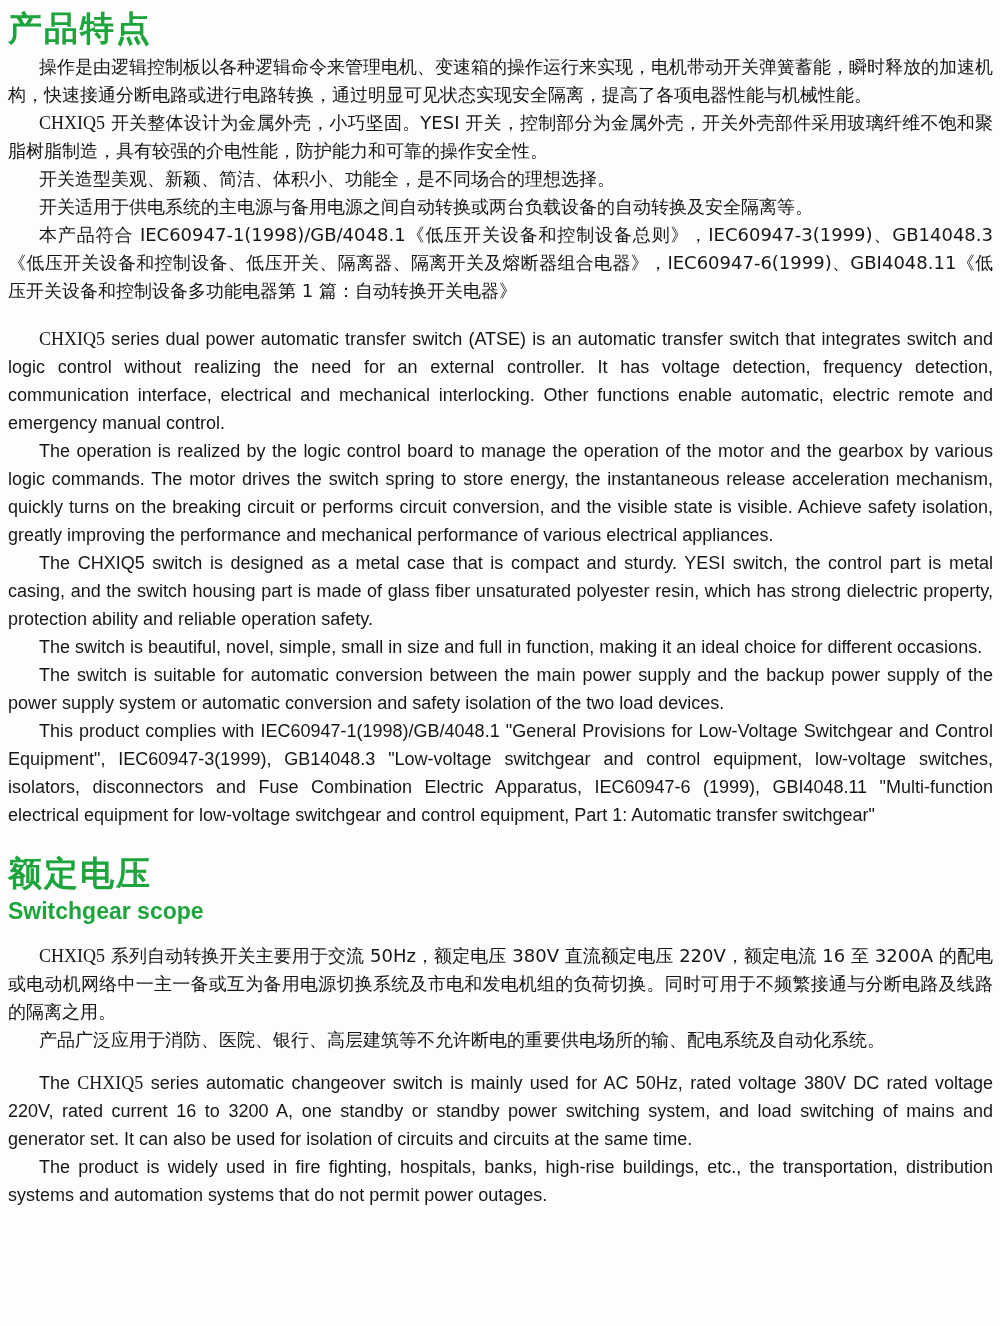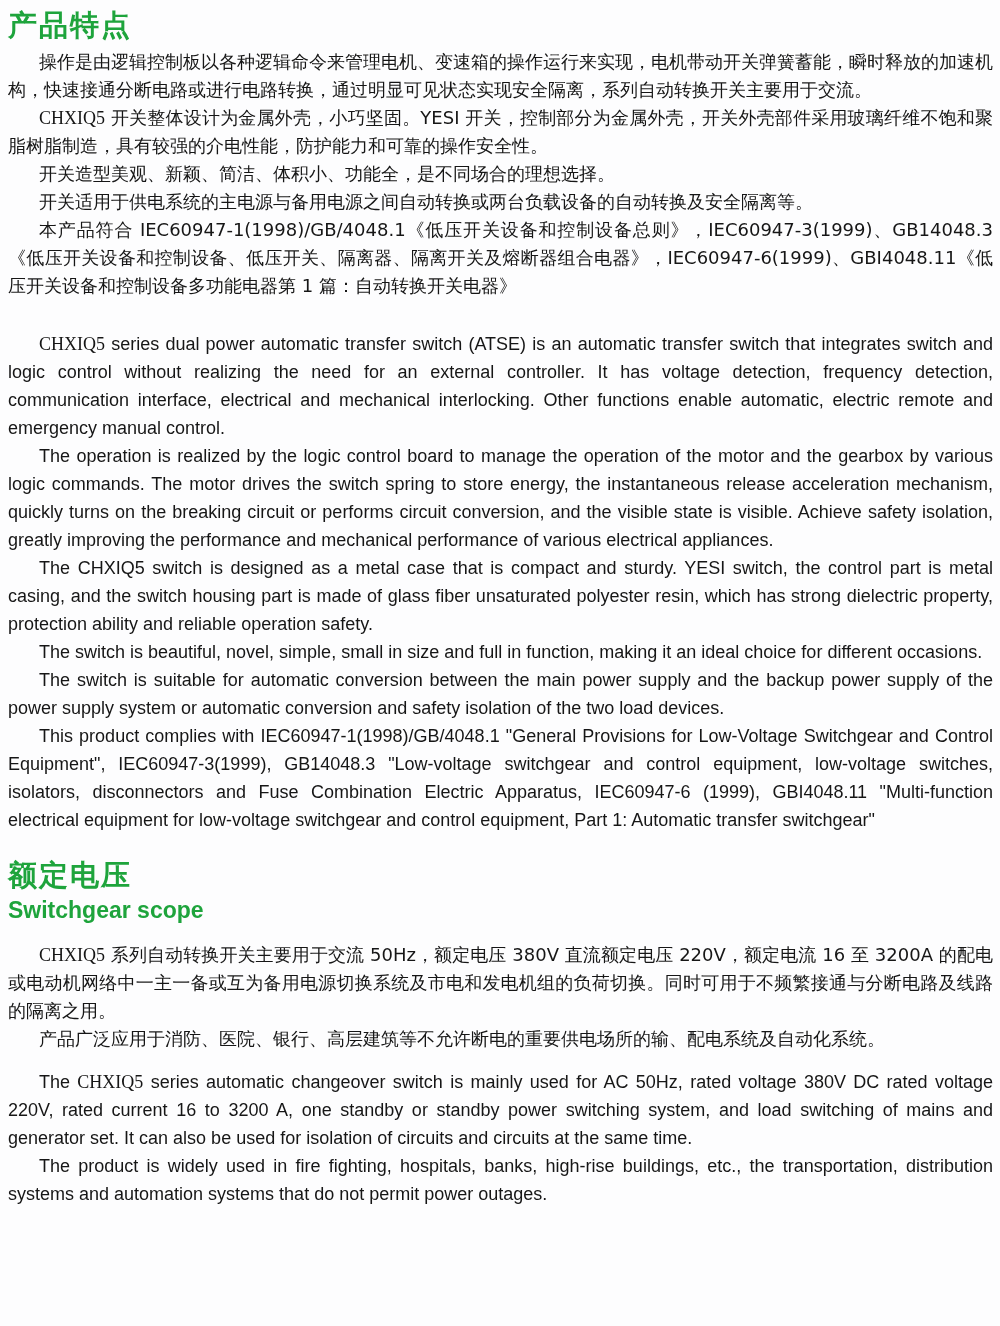--- a/index.html
+++ b/index.html
@@ -9,51 +9,51 @@
     width: 1000px; height: 1326px;
     background: var(--bg);
     color: var(--ink);
     font-family: "Liberation Sans", sans-serif;
     overflow: hidden;
   }
   .page { padding: 10px 7px 0 8px; }
   h1.heading-zh {
     color: var(--accent);
     font-family: "DejaVu Sans", sans-serif;
-    font-size: 29px; font-weight: 700;
+    font-size: 34px; font-weight: 700;
     letter-spacing: 2px;
     margin: 0 0 6px 0; line-height: 1.1;
   }
   h2.heading-en {
     color: var(--accent);
     font-family: "Liberation Sans", sans-serif;
     font-size: 23px; font-weight: 700;
     margin: 0 0 18px 0; line-height: 1.1;
   }
   .block { font-size: 18px; line-height: 28px; }
   .block-zh { font-family: "DejaVu Sans", sans-serif; }
-  .block-en { margin-top: 30px; }
+  .block-en { margin-top: 20px; }
   .para {
     margin: 0;
     text-indent: 31px;
     text-align: justify;
   }
   .serif { font-family: "Liberation Serif", serif; }
   section.section-application { margin-top: 26px; }
   section.section-application .block-en { margin-top: 15px; }
 </style>
 </head>
 <body>
 
 <div class="page">
 
   <section class="section-product">
     <h1 class="heading-zh">产品特点</h1>
     <div class="block block-zh">
-        <p class="para"><span>操作是由逻辑控制板以各种逻辑命令来管理电机、变速箱的操作运行来实现，电机带动开关弹簧蓄能，瞬时释放的加速机构，快速接通分断电路或进行电路转换，通过明显可见状态实现安全隔离，系列自动转换开关主要用于交流。</span></p>
+        <p class="para"><span>操作是由逻辑控制板以各种逻辑命令来管理电机、变速箱的操作运行来实现，电机带动开关弹簧蓄能，瞬时释放的加速机构，快速接通分断电路或进行电路转换，通过明显可见状态实现安全隔离，提高了各项电器性能与机械性能。</span></p>
         <p class="para"><span class="serif">CHXIQ5</span><span> 开关整体设计为金属外壳，小巧坚固。YESI 开关，控制部分为金属外壳，开关外壳部件采用玻璃纤维不饱和聚脂树脂制造，具有较强的介电性能，防护能力和可靠的操作安全性。</span></p>
         <p class="para"><span>开关造型美观、新颖、简洁、体积小、功能全，是不同场合的理想选择。</span></p>
         <p class="para"><span>开关适用于供电系统的主电源与备用电源之间自动转换或两台负载设备的自动转换及安全隔离等。</span></p>
         <p class="para"><span>本产品符合 IEC60947-1(1998)/GB/4048.1《低压开关设备和控制设备总则》，IEC60947-3(1999)、GB14048.3《低压开关设备和控制设备、低压开关、隔离器、隔离开关及熔断器组合电器》，IEC60947-6(1999)、GBI4048.11《低压开关设备和控制设备多功能电器第 1 篇：自动转换开关电器》</span></p>
       </div>
     <div class="block block-en">
         <p class="para"><span class="serif">CHXIQ5</span><span> series dual power automatic transfer switch (ATSE) is an automatic transfer switch that integrates switch and logic control without realizing the need for an external controller. It has voltage detection, frequency detection, communication interface, electrical and mechanical interlocking. Other functions enable automatic, electric remote and emergency manual control.</span></p>
         <p class="para"><span>The operation is realized by the logic control board to manage the operation of the motor and the gearbox by various logic commands. The motor drives the switch spring to store energy, the instantaneous release acceleration mechanism, quickly turns on the breaking circuit or performs circuit conversion, and the visible state is visible. Achieve safety isolation, greatly improving the performance and mechanical performance of various electrical appliances.</span></p>
         <p class="para"><span>The CHXIQ5 switch is designed as a metal case that is compact and sturdy. YESI switch, the control part is metal casing, and the switch housing part is made of glass fiber unsaturated polyester resin, which has strong dielectric property, protection ability and reliable operation safety.</span></p>
         <p class="para"><span>The switch is beautiful, novel, simple, small in size and full in function, making it an ideal choice for different occasions.</span></p>

